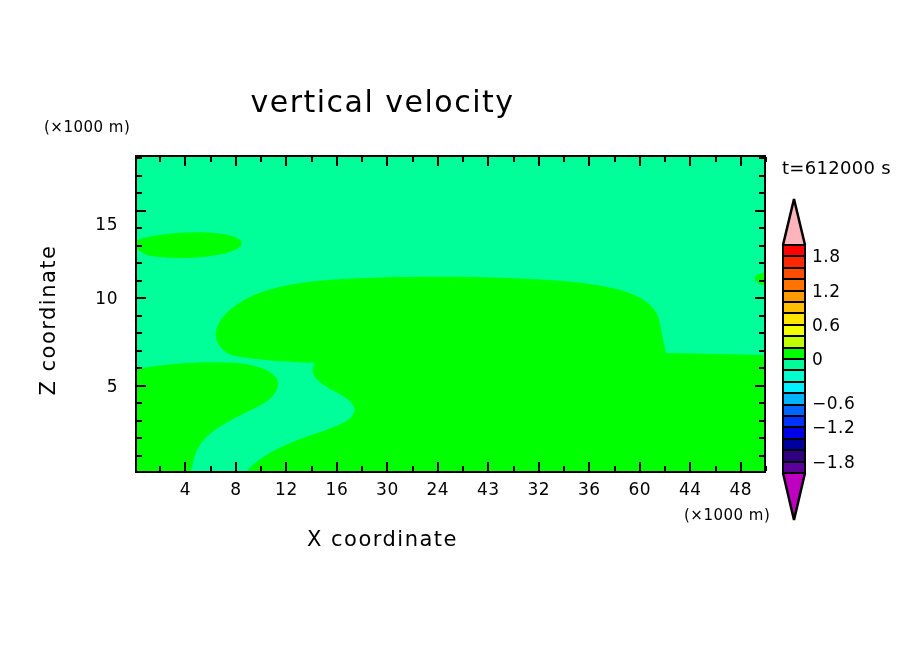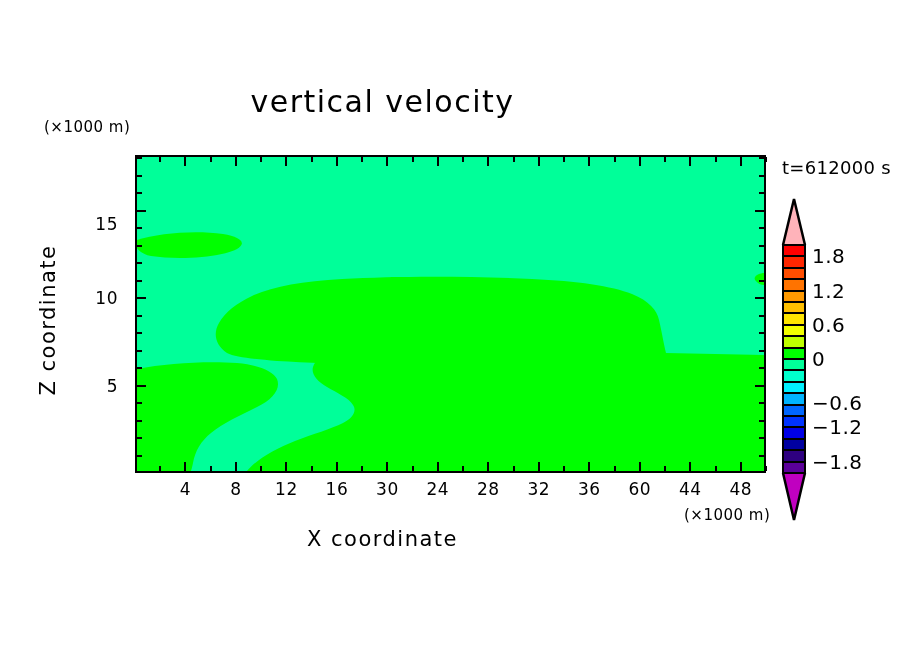--- a/index.html
+++ b/index.html
@@ -70,21 +70,21 @@
     top:199px;
     border-left:11px solid transparent;border-right:11px solid transparent;
     border-bottom:46px solid #FFB3BA;
   }
   #cb-arrow-bottom{
     top:474px;
     border-left:11px solid transparent;border-right:11px solid transparent;
     border-top:46px solid #C000C0;
   }
   .cb-label{
-    position:absolute;left:812px;font-size:20px;
+    position:absolute;left:812px;font-size:17px;
     transform:translateY(-50%);white-space:nowrap;letter-spacing:.5px;
   }
 </style>
 </head>
 <body>
 
 <div class="abs" id="plot-title">vertical  velocity</div>
 
 <div class="abs" id="yaxis-units">(×1000 m)</div>
 <div class="abs" id="xaxis-units">(×1000 m)</div>
@@ -178,21 +178,21 @@
     <div class="tick xtick-major" style="left: 739.76px; top: 462px; height: 9px;"></div>
     <div class="tick xtick-major" style="left: 739.76px; top: 157px; height: 9px;"></div>
     <div class="tick xtick-minor" style="left: 765px; top: 466px; height: 5px;"></div>
     <div class="tick xtick-minor" style="left: 765px; top: 157px; height: 5px;"></div>
     <div class="xtick-label" style="left: 185.48px;">4</div>
     <div class="xtick-label" style="left: 235.96px;">8</div>
     <div class="xtick-label" style="left: 286.44px;">12</div>
     <div class="xtick-label" style="left: 336.92px;">16</div>
     <div class="xtick-label" style="left: 387.4px;">30</div>
     <div class="xtick-label" style="left: 437.88px;">24</div>
-    <div class="xtick-label" style="left: 488.36px;">28</div>
+    <div class="xtick-label" style="left: 488.36px;">43</div>
     <div class="xtick-label" style="left: 538.84px;">32</div>
     <div class="xtick-label" style="left: 589.32px;">36</div>
     <div class="xtick-label" style="left: 639.8px;">60</div>
     <div class="xtick-label" style="left: 690.28px;">44</div>
     <div class="xtick-label" style="left: 740.76px;">48</div>
     <div class="tick ytick-minor" style="top: 454.527px; left: 137px; width: 5px;"></div>
     <div class="tick ytick-minor" style="top: 454.527px; left: 759px; width: 5px;"></div>
     <div class="tick ytick-minor" style="top: 437.055px; left: 137px; width: 5px;"></div>
     <div class="tick ytick-minor" style="top: 437.055px; left: 759px; width: 5px;"></div>
     <div class="tick ytick-minor" style="top: 419.582px; left: 137px; width: 5px;"></div>

